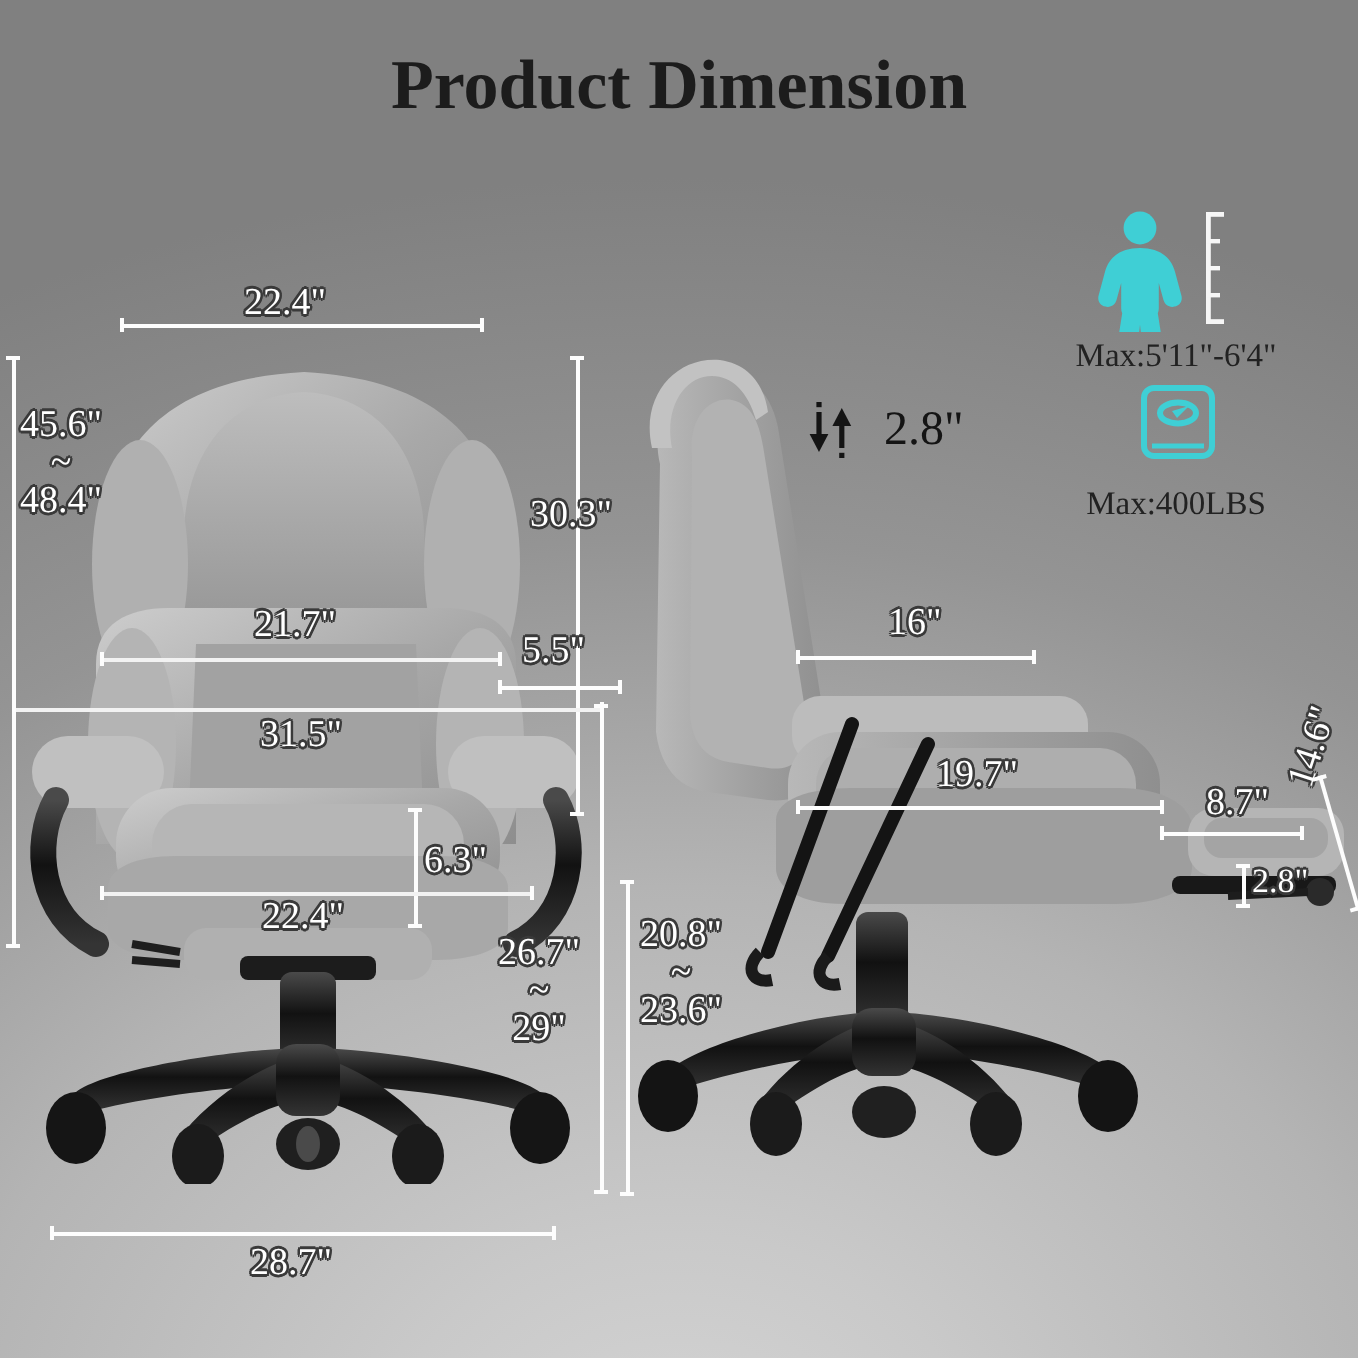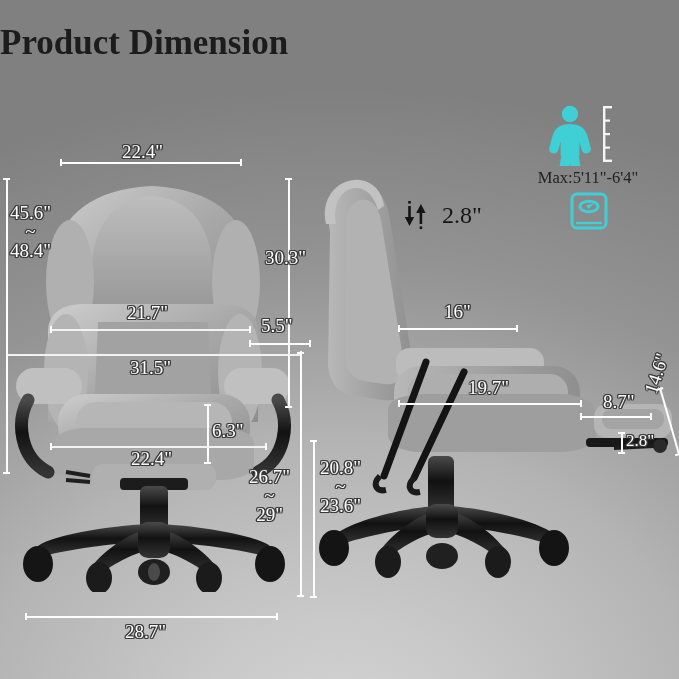--- a/index.html
+++ b/index.html
@@ -5,21 +5,21 @@
   html,body{margin:0;padding:0;}
   body{width:679px;height:679px;overflow:hidden;
     font-family:"Liberation Sans",sans-serif;}
 
   #stage{position:relative;width:679px;height:679px;overflow:hidden;
     background:
       radial-gradient(120% 95% at 50% 108%, #d4d4d4 0%, #c9c9c9 18%, #b4b4b4 45%, #949494 72%, #808080 100%);
   }
 
   
-  #title{position:absolute;left:0;top:23px;width:679px;
+  #title{position:absolute;left:0;top:23px;width:679px;text-align:center;
     font-family:"Liberation Serif","DejaVu Serif",serif;
     font-size:35px;font-weight:700;color:#1c1c1c;letter-spacing:0px;}
   #subtitle{position:absolute;left:0;top:75px;width:679px;text-align:center;
     font-family:"Liberation Serif","DejaVu Serif",serif;
     font-size:16px;color:#2a2a2a;}
 
   
   .badge{position:absolute;text-align:center;}
   .badge .cap{font-family:"Liberation Serif","DejaVu Serif",serif;
     font-size:16.5px;color:#222;white-space:nowrap;margin-top:2px;}
@@ -90,20 +90,21 @@
     <div class="iconwrap">
       <svg width="160" height="50" viewBox="0 0 160 50">
         <g fill="none" stroke="#3fcfd5" stroke-width="3">
           <rect x="64" y="4" width="34" height="34" rx="5"></rect>
           <ellipse cx="81" cy="16.5" rx="9" ry="5.2"></ellipse>
           <line x1="68" y1="33" x2="94" y2="33" stroke-width="2.4"></line>
         </g>
         <path d="M78 15.5 L86.5 13 L80.5 19 Z" fill="#3fcfd5"></path>
       </svg>
     </div>
+    <div class="cap">Max:400LBS</div>
   </div>
 
   <div id="adjust-callout">
     <svg width="34" height="34" viewBox="0 0 34 34">
       <g fill="#141414">
         <rect x="4.2" y="3" width="2.6" height="2.6"></rect>
         <rect x="4.2" y="8" width="2.6" height="12"></rect>
         <path d="M0.8 19 h9.4 L5.5 28 Z"></path>
         <rect x="15.6" y="28.4" width="2.6" height="2.6"></rect>
         <rect x="15.6" y="14" width="2.6" height="12"></rect>

